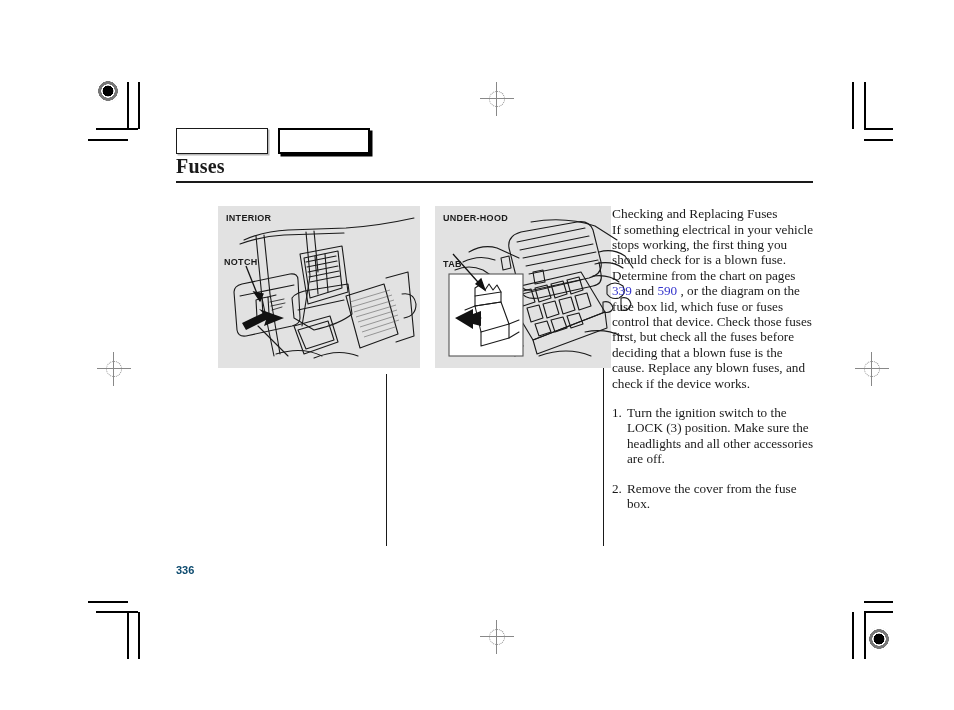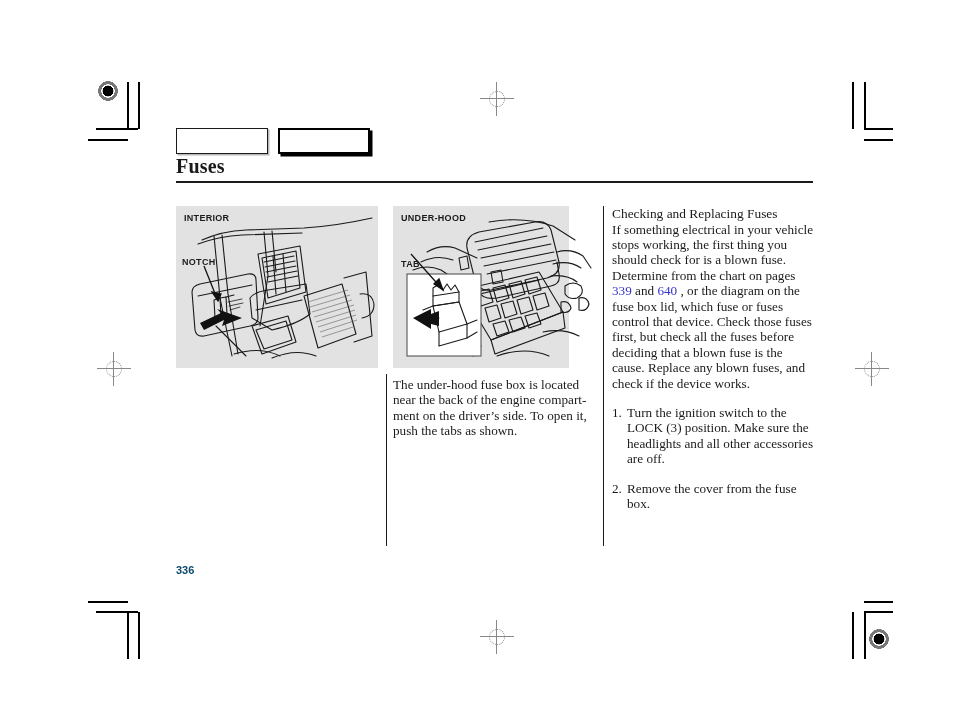--- a/index.html
+++ b/index.html
@@ -92,20 +92,21 @@
     width: 1px;
     background: #1a1a1a;
   }
 
   
   .fig {
     position: relative;
     width: 202px; height: 162px;
     background: #e2e2e2;
     box-sizing: border-box;
+    margin-left: 42px;
   }
   .fig-2 { width: 176px; }
   .fig-label {
     position: absolute;
     left: 8px; top: 7px;
     font-family: "Liberation Sans", sans-serif;
     font-size: 9px;
     font-weight: bold;
     color: #1a1a1a;
     letter-spacing: 0.3px;
@@ -370,30 +371,29 @@
 
           <g stroke="#111111" stroke-width="1.3" fill="#111111">
             <path d="M18 48 L50 84"></path>
             <path d="M50 84 L41 78 L46 73 Z"></path>
           </g>
         </g>
       </svg>
       <div class="fig-label" style="left:8px; top:53px;">TAB</div>
     </div>
 
-    <div class="caption">The under-hood fuse box is located near the back of the engine compart-ment on the driver’s side. To open it, push the tabs as shown.</div>
   </div>
 
   <div class="col col-3">
     <div class="sec-head">Checking and Replacing Fuses</div>
     <div class="body-text">
       <span>If something electrical in your vehicle stops working, the first thing you should check for is a blown fuse. Determine from the chart on pages</span>
       <span class="link">339</span>
       <span>and</span>
-      <span class="link">640</span>
+      <span class="link">590</span>
       <span>, or the diagram on the fuse box lid, which fuse or fuses control that device. Check those fuses first, but check all the fuses before deciding that a blown fuse is the cause. Replace any blown fuses, and check if the device works.</span>
     </div>
 
     <ol class="steps">
       <li>
         <span class="num">1.</span>
         <span>Turn the ignition switch to the LOCK (3) position. Make sure the headlights and all other accessories are off.</span>
       </li>
       <li>
         <span class="num">2.</span>

